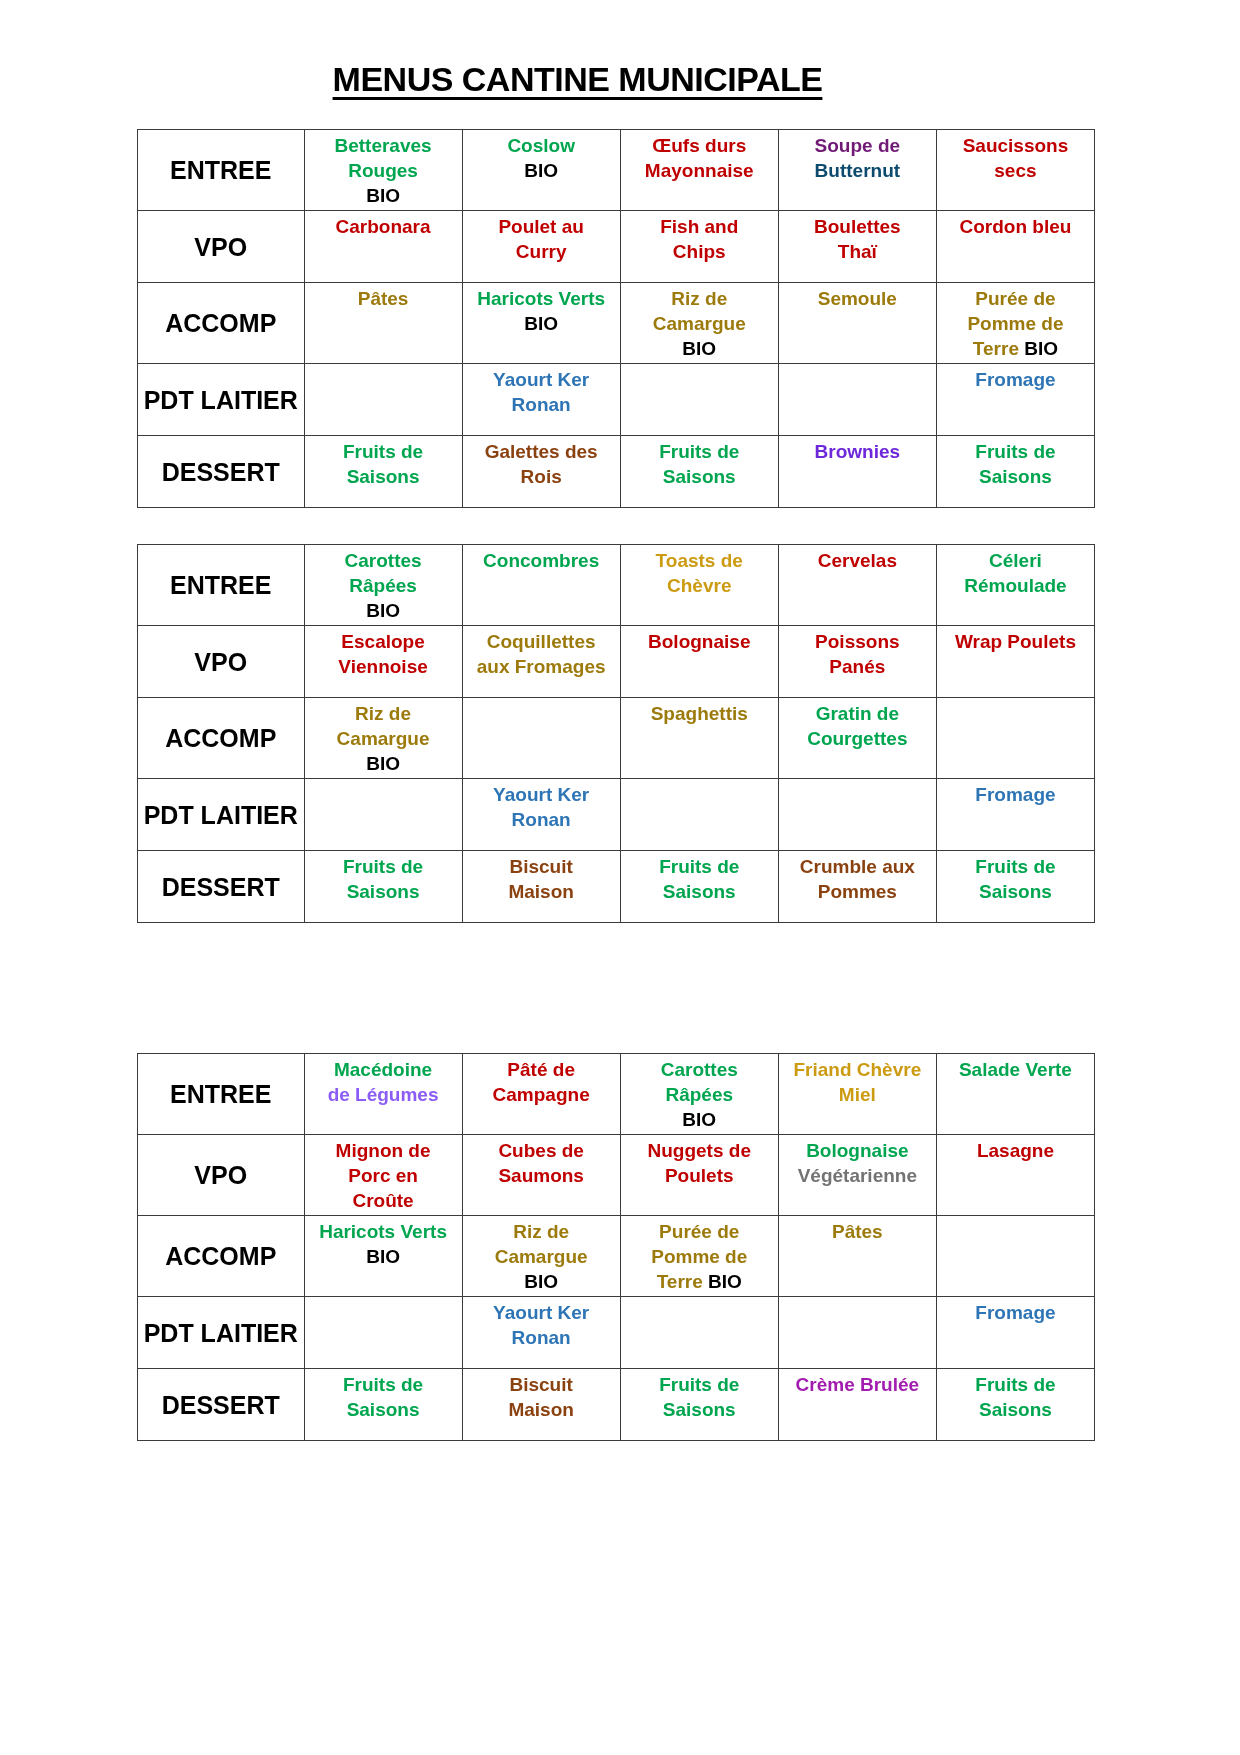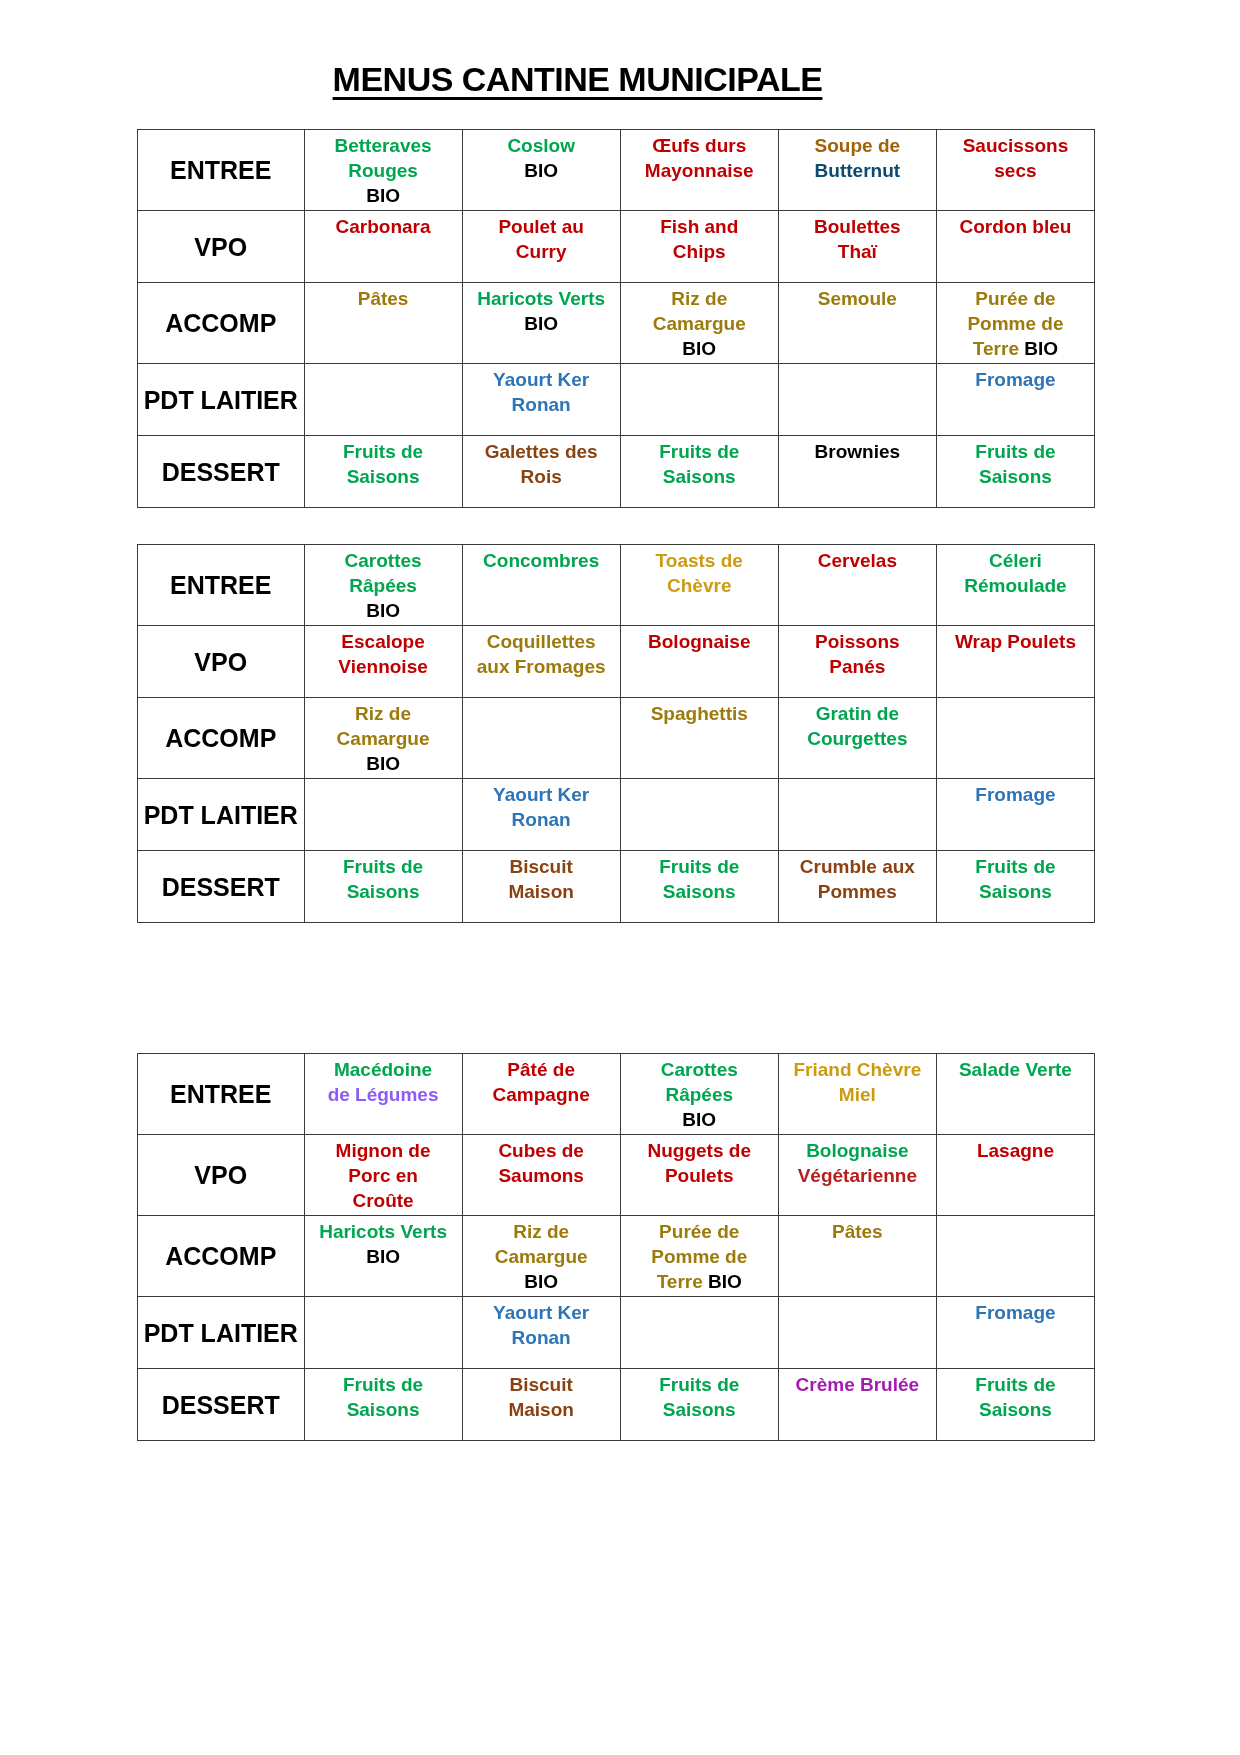--- a/index.html
+++ b/index.html
@@ -103,21 +103,21 @@
           </td>
           <td class="menu-cell">
             <div class="menu-line"><span style="color: rgb(0, 166, 79);">Coslow</span></div>
             <div class="menu-line"><span style="color: rgb(0, 0, 0);">BIO</span></div>
           </td>
           <td class="menu-cell">
             <div class="menu-line"><span style="color: rgb(192, 0, 0); margin-top: 17px;">Œufs durs</span></div>
             <div class="menu-line"><span style="color: rgb(192, 0, 0);">Mayonnaise</span></div>
           </td>
           <td class="menu-cell">
-            <div class="menu-line"><span style="color: #a16207;">Soupe de</span></div>
+            <div class="menu-line"><span style="color: #701a75;">Soupe de</span></div>
             <div class="menu-line"><span style="color: #0c4a6e;">Butternut</span></div>
           </td>
           <td class="menu-cell">
             <div class="menu-line"><span style="color: rgb(192, 0, 0);">Saucissons</span></div>
             <div class="menu-line"><span style="color: rgb(192, 0, 0);">secs</span></div>
           </td>
         </tr>
         <tr>
           <td class="row-label-cell">VPO</td>
           <td class="menu-cell">
@@ -183,21 +183,21 @@
           </td>
           <td class="menu-cell">
             <div class="menu-line"><span style="color: rgb(139, 66, 17);">Galettes des</span></div>
             <div class="menu-line"><span style="color: rgb(139, 66, 17);">Rois</span></div>
           </td>
           <td class="menu-cell">
             <div class="menu-line"><span style="color: rgb(0, 166, 79);">Fruits de</span></div>
             <div class="menu-line"><span style="color: rgb(0, 166, 79);">Saisons</span></div>
           </td>
           <td class="menu-cell">
-            <div class="menu-line"><span style="color: #000000;">Brownies</span></div>
+            <div class="menu-line"><span style="color: #6d28d9;">Brownies</span></div>
           </td>
           <td class="menu-cell">
             <div class="menu-line"><span style="color: rgb(0, 166, 79);">Fruits de</span></div>
             <div class="menu-line"><span style="color: rgb(0, 166, 79);">Saisons</span></div>
           </td>
         </tr>
       </tbody>
     </table>
     <table class="menu-table t1">
       <colgroup>
@@ -350,21 +350,21 @@
           <td class="menu-cell">
             <div class="menu-line"><span style="color: rgb(192, 0, 0);">Cubes de</span></div>
             <div class="menu-line"><span style="color: rgb(192, 0, 0);">Saumons</span></div>
           </td>
           <td class="menu-cell">
             <div class="menu-line"><span style="color: rgb(192, 0, 0);">Nuggets de</span></div>
             <div class="menu-line"><span style="color: rgb(192, 0, 0);">Poulets</span></div>
           </td>
           <td class="menu-cell">
             <div class="menu-line"><span style="color: rgb(0, 166, 79);">Bolognaise</span></div>
-            <div class="menu-line"><span style="color: #b91c1c;">Végétarienne</span></div>
+            <div class="menu-line"><span style="color: #737373;">Végétarienne</span></div>
           </td>
           <td class="menu-cell">
             <div class="menu-line"><span style="color: rgb(192, 0, 0);">Lasagne</span></div>
           </td>
         </tr>
         <tr>
           <td class="row-label-cell">ACCOMP</td>
           <td class="menu-cell">
             <div class="menu-line"><span style="color: rgb(0, 166, 79);">Haricots Verts</span></div>
             <div class="menu-line"><span style="color: rgb(0, 0, 0);">BIO</span></div>

